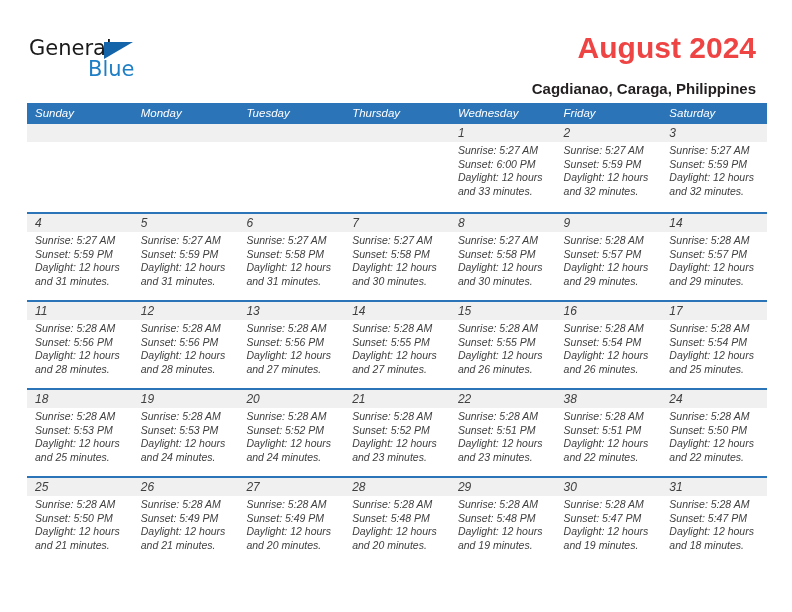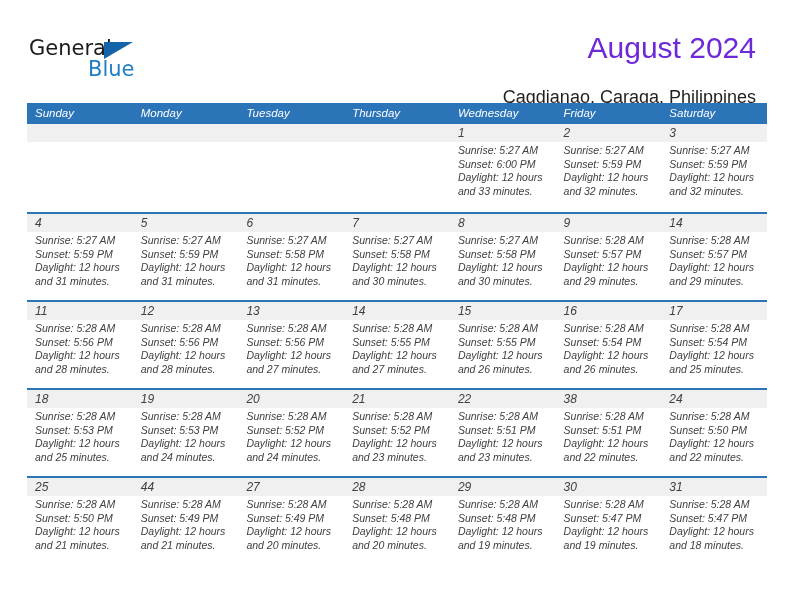--- a/index.html
+++ b/index.html
@@ -68,31 +68,31 @@
   }
 
   .title-block {
     position: absolute;
     right: 36px;
     top: 30px;
     text-align: right;
   }
   .title {
     font-size: 30px;
-    font-weight: 400;
-    color: #6d28d9;
+    font-weight: 700;
+    color: #ef4444;
     line-height: 36px;
     white-space: nowrap;
   }
   .subtitle {
-    font-size: 18px;
-    font-weight: 400;
+    font-size: 15px;
+    font-weight: 700;
     color: #231f20;
     line-height: 22px;
-    margin-top: 20px;
+    margin-top: 12px;
     white-space: nowrap;
   }
 
   
   .calendar {
     position: absolute;
     left: 27px;
     top: 103px;
     width: 740px;
     font-style: italic;
@@ -445,21 +445,21 @@
           <div class="day-cell">
             <div class="day-num">25</div>
             <div class="day-lines">
               <div class="day-line">Sunrise: 5:28 AM</div>
               <div class="day-line">Sunset: 5:50 PM</div>
               <div class="day-line">Daylight: 12 hours</div>
               <div class="day-line">and 21 minutes.</div>
             </div>
           </div>
           <div class="day-cell">
-            <div class="day-num">44</div>
+            <div class="day-num">26</div>
             <div class="day-lines">
               <div class="day-line">Sunrise: 5:28 AM</div>
               <div class="day-line">Sunset: 5:49 PM</div>
               <div class="day-line">Daylight: 12 hours</div>
               <div class="day-line">and 21 minutes.</div>
             </div>
           </div>
           <div class="day-cell">
             <div class="day-num">27</div>
             <div class="day-lines">

